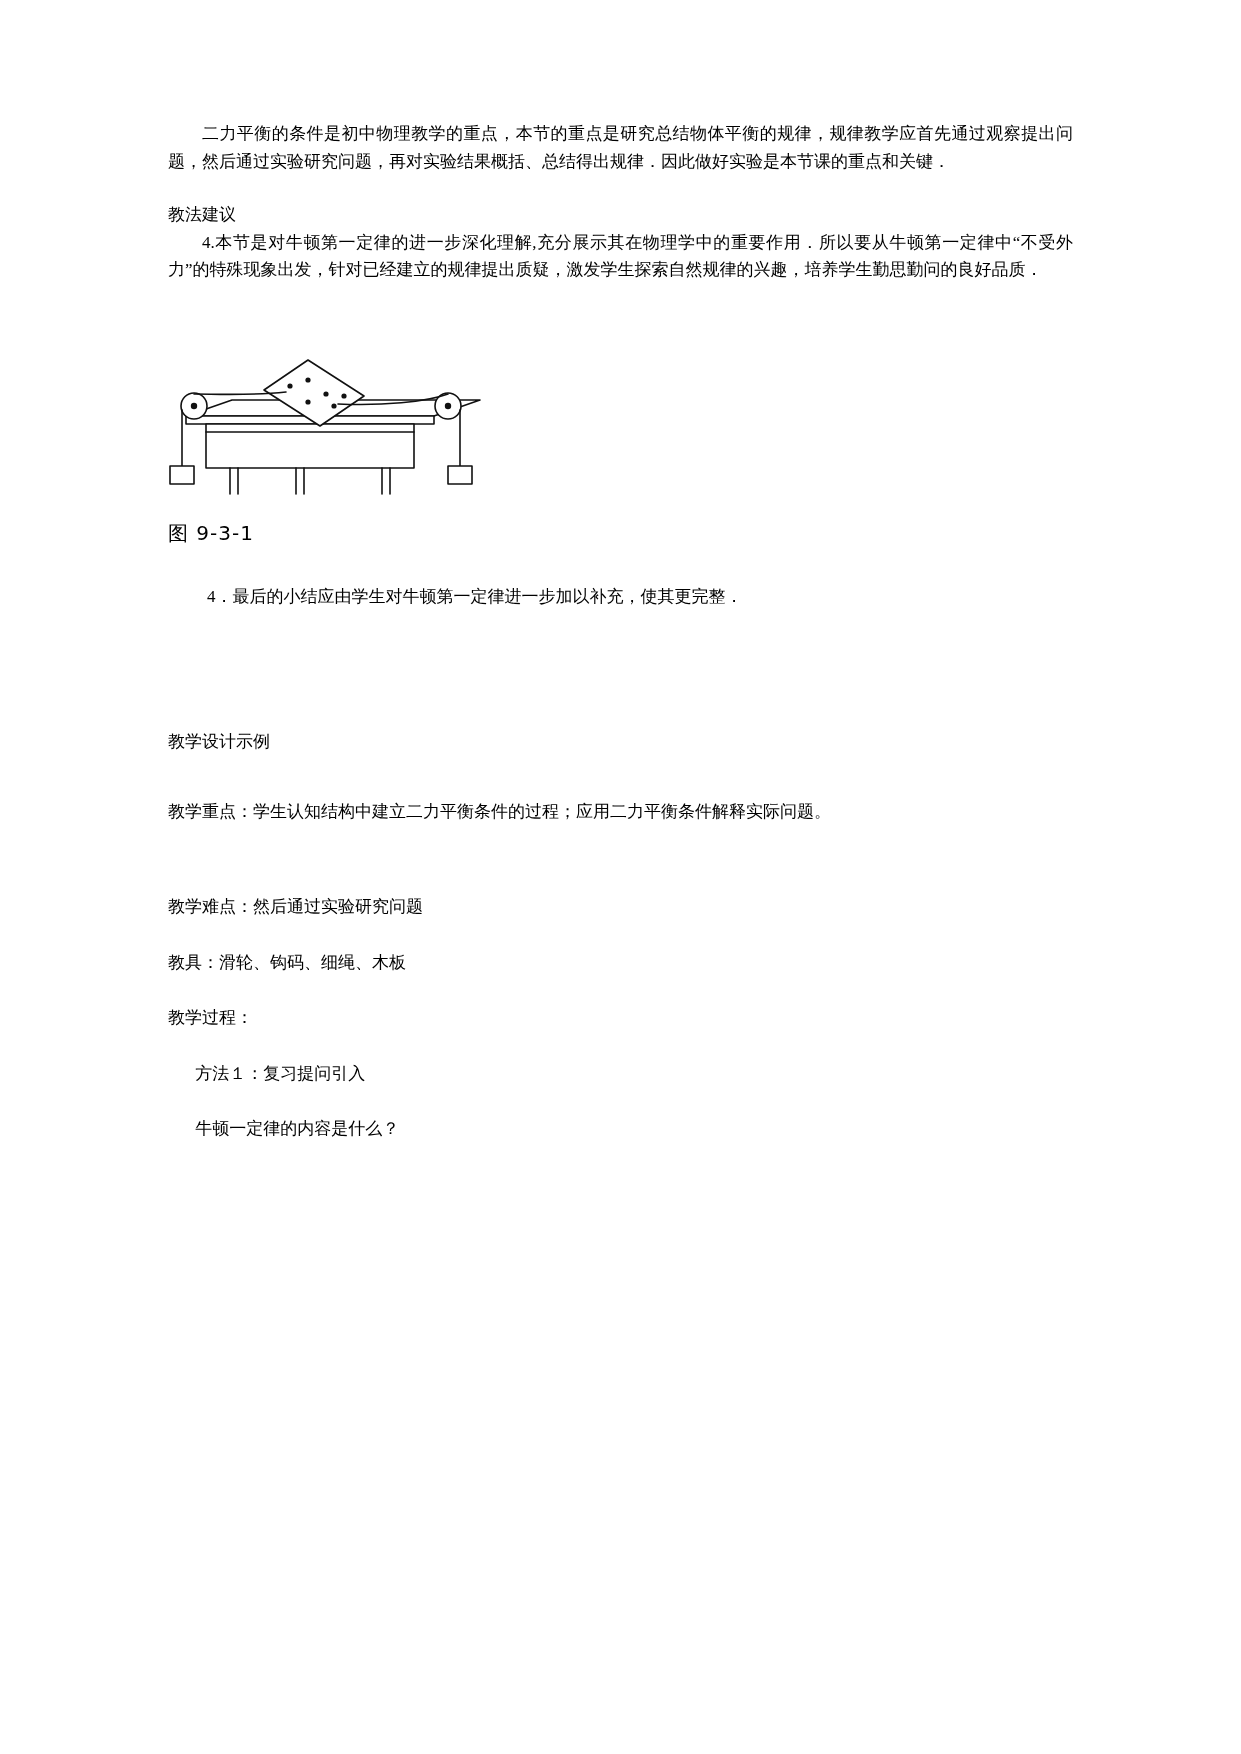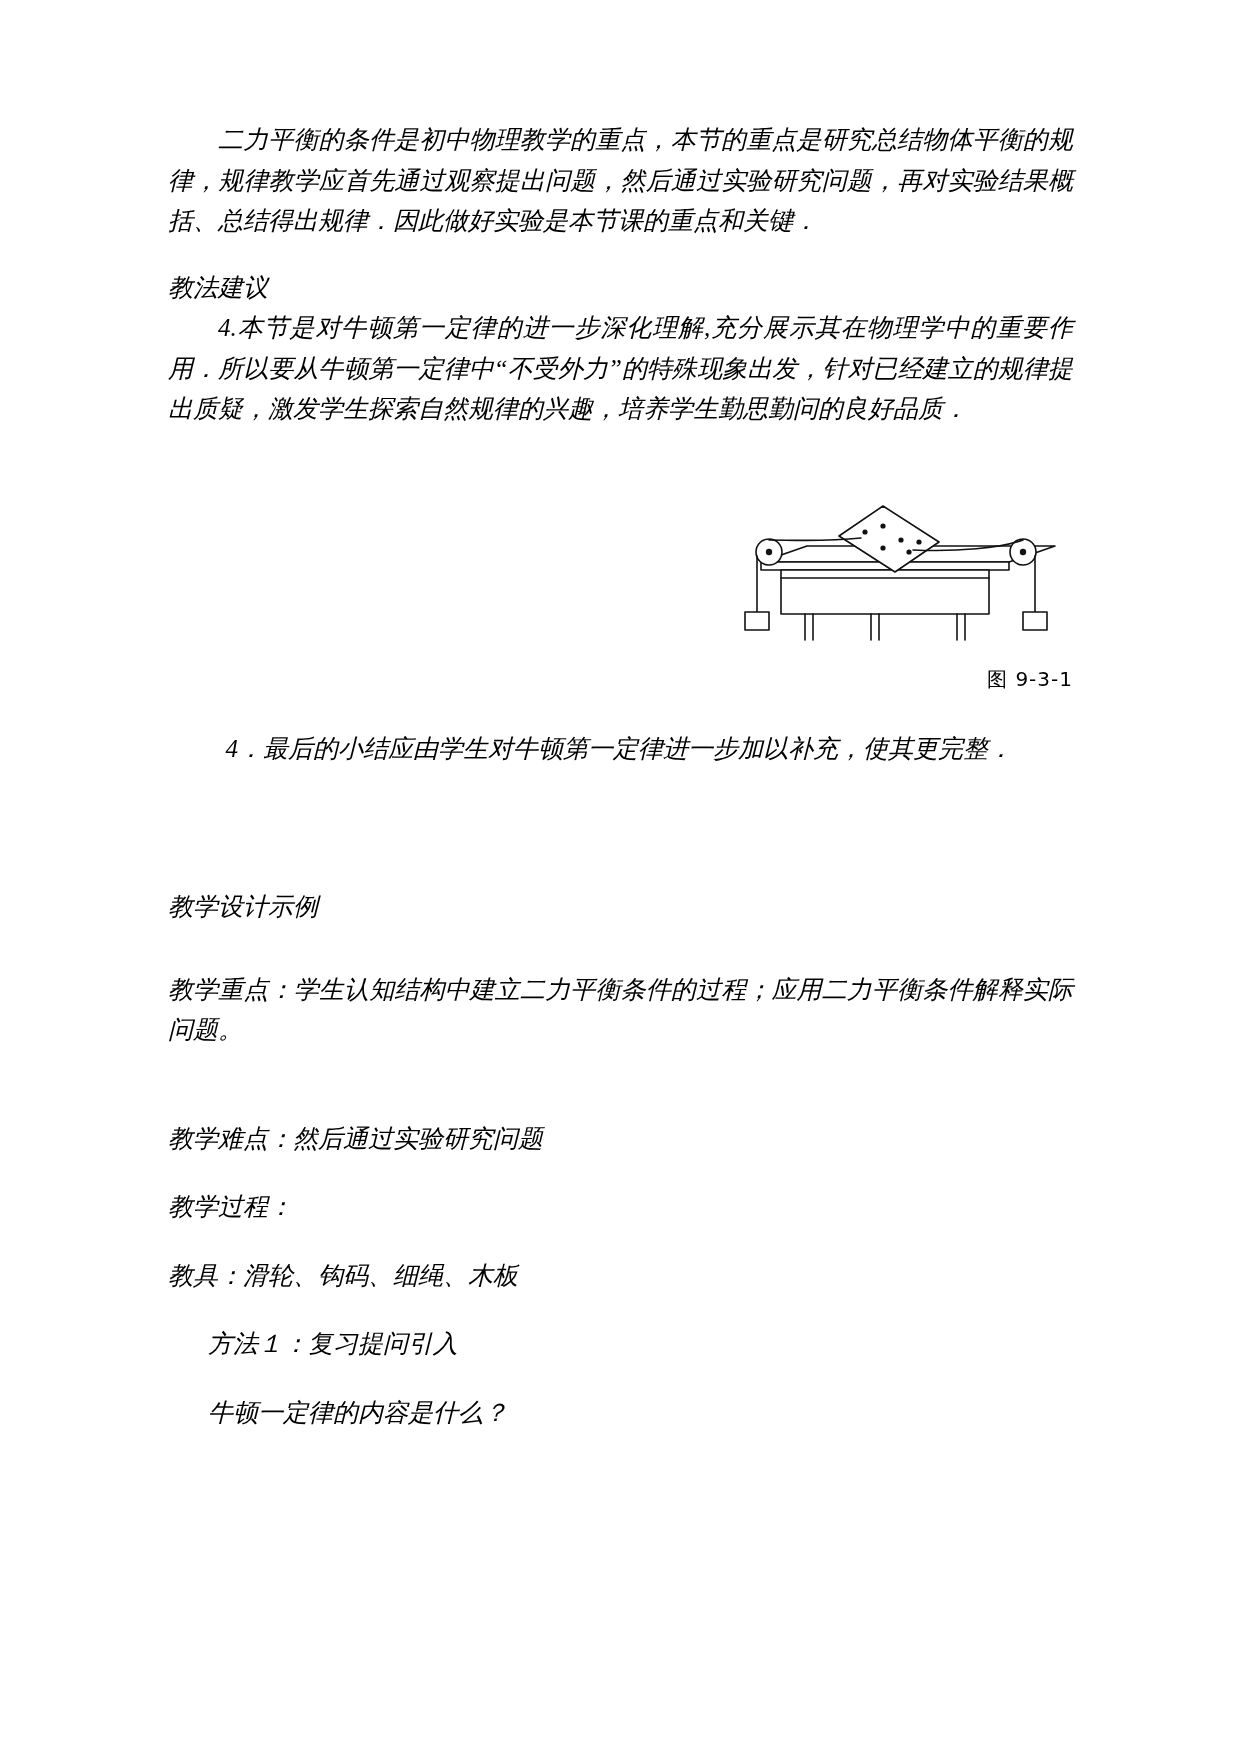--- a/index.html
+++ b/index.html
@@ -18,35 +18,34 @@
     background: #ffffff;
     box-sizing: border-box;
     padding: 120px 168px 80px 168px;
     overflow: hidden;
   }
   .doc-body {
     width: 905px;
   }
   p {
     margin: 0;
-    font-size: 25px;
+    font-size: 17px;
     line-height: 1.62;
     text-align: justify;
     text-justify: inter-ideograph;
-    font-style: italic;
   }
   .indent2 {
     text-indent: 2em;
   }
   .gap-md { height: 26px; }
   .figure-wrap {
     margin-top: 34px;
     display: flex;
     flex-direction: column;
-    align-items: flex-end;
+    align-items: flex-start;
   }
   .figure-caption {
     margin-top: 6px;
     font-family: "DejaVu Sans", sans-serif;
     font-size: 20px;
     letter-spacing: 1px;
   }
   .tail-line {
     margin-top: 30px;
     text-indent: 2em;
@@ -131,23 +130,23 @@
     <div class="section-gap"></div>
 
     <p>教学设计示例</p>
 
     <p class="lesson-line">教学重点：学生认知结构中建立二力平衡条件的过程；应用二力平衡条件解释实际问题。</p>
 
     <div class="gap-md"></div>
 
     <p class="lesson-line">教学难点：然后通过实验研究问题</p>
 
+    <p class="lesson-line tight">教具：滑轮、钩码、细绳、木板</p>
+
     <p class="lesson-line tight">教学过程：</p>
-
-    <p class="lesson-line tight">教具：滑轮、钩码、细绳、木板</p>
 
 
     <p class="lesson-line tight indent1">方法１：复习提问引入</p>
 
     <p class="lesson-line tight indent1">牛顿一定律的内容是什么？</p>
 
   </div>
 </div>
 
 </body></html>

